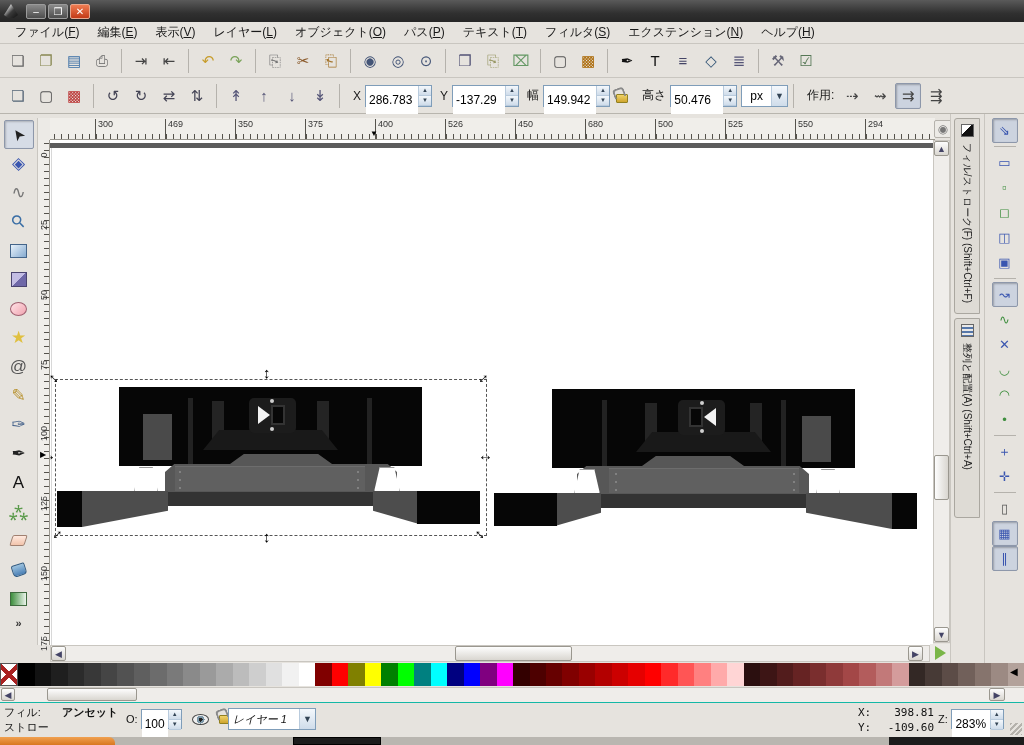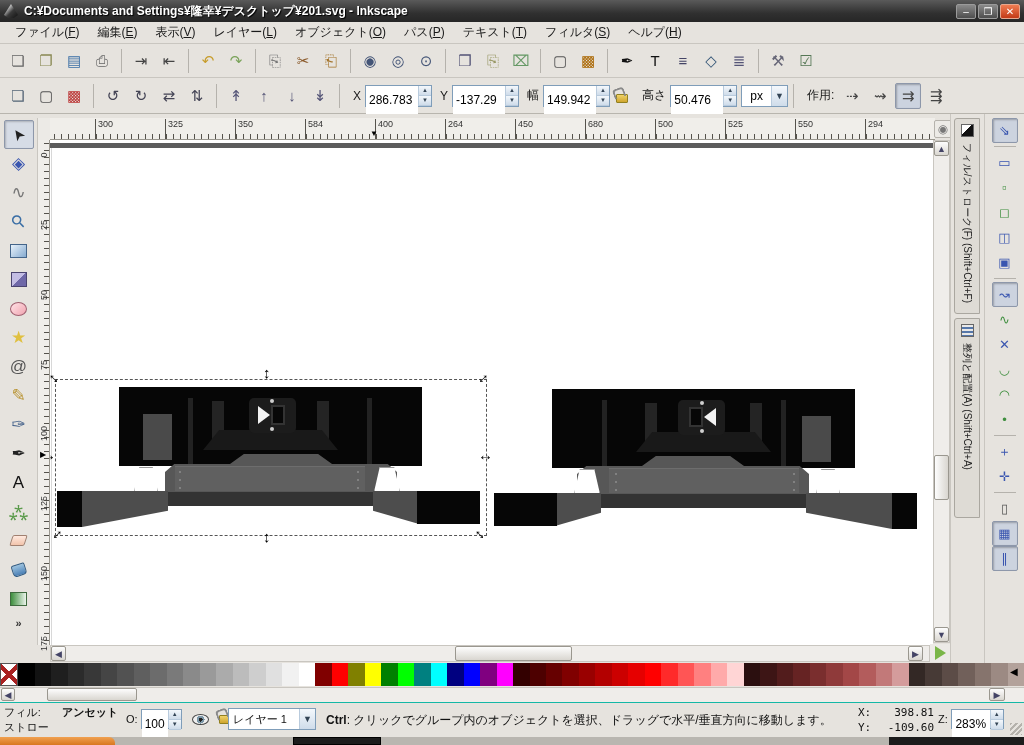--- a/index.html
+++ b/index.html
@@ -174,21 +174,21 @@
     border-top:1px solid #14b8a6; font-size:11px; color:#111; }
   #fs-block { position:absolute; left:4px; top:2px; line-height:15px; }
   .fs-row span.lbl { display:inline-block; width:58px; }
   .fs-row span.val { font-weight:bold; }
   #opacity-block { position:absolute; left:126px; top:6px; display:flex; align-items:center; }
   #opacity-block .spinbox input { width:26px; }
   .eye { position:relative; width:17px; height:11px; margin:0 4px 0 10px; border:1px solid #444; border-radius:50%;
     background:radial-gradient(circle at 50% 50%, #222 0 2px, #7d98a8 2px 4px, #eee 4px); }
   #layer-select { position:absolute; left:228px; top:5px; width:88px; height:22px; border:1px solid #7f9db9;
     background:#fff; display:flex; align-items:center; }
-  #layer-select .l-val { flex:1; font-size:11px; padding-left:4px; white-space:nowrap; overflow:hidden; }
+  #layer-select .l-val { flex:1; font-size:11px; padding-left:4px; white-space:nowrap; overflow:hidden;font-style:italic; }
   #layer-select .l-arrow { width:16px; height:100%; background:linear-gradient(#f4f8fc,#cfdcea);
     border-left:1px solid #b9cbdd; font-size:9px; color:#345; display:flex; align-items:center; justify-content:center; }
   #status-msg { position:absolute; left:326px; top:9px; width:525px; font-size:12px; white-space:nowrap; overflow:hidden; }
   #status-msg b { font-weight:bold; }
   #coords { position:absolute; left:858px; top:2px; width:76px; line-height:15px;
     font-family:"DejaVu Sans Mono", monospace; font-size:11px; }
   #coords div { display:flex; justify-content:space-between; }
   #zoom-block { position:absolute; left:938px; top:6px; display:flex; align-items:center; }
   #zoom-block .spinbox input { width:38px; text-align:center; }
   #grip { position:absolute; right:2px; bottom:2px; width:12px; height:12px;
@@ -200,35 +200,35 @@
   #tb-app { position:absolute; left:293px; top:0; width:88px; height:8px; background:#1c1c1c; border:1px solid #000; }
   #tb-right { position:absolute; left:889px; top:0; width:135px; height:8px; background:#1c1c1c; }
 </style>
 </head>
 <body>
 
 <div id="app">
 
   <div id="titlebar">
     <div id="app-icon"></div>
-    <div id="title-text">C:¥Documents and Settings¥隆幸¥デスクトップ¥201.svg - Inkscape</div>
     <div class="win-btn">–</div>
     <div class="win-btn">❐</div>
     <div class="win-btn close">✕</div>
   </div>
 
   <div id="menubar">
       <div class="menu-item">ファイル(<u>F</u>)</div>
       <div class="menu-item">編集(<u>E</u>)</div>
       <div class="menu-item">表示(<u>V</u>)</div>
       <div class="menu-item">レイヤー(<u>L</u>)</div>
       <div class="menu-item">オブジェクト(<u>O</u>)</div>
       <div class="menu-item">パス(<u>P</u>)</div>
       <div class="menu-item">テキスト(<u>T</u>)</div>
       <div class="menu-item">フィルタ(<u>S</u>)</div>
+      <div class="menu-item">エクステンション(<u>N</u>)</div>
       <div class="menu-item">ヘルプ(<u>H</u>)</div>
     </div>
 
   <div id="cmdbar">
       <span class="btn">
         <span style="color: rgb(102, 102, 102);">❏</span>
       </span>
       <span class="btn">
         <span style="color: rgb(138, 138, 85);">❐</span>
       </span>
@@ -404,25 +404,25 @@
         </span>
         <span class="btn">
           <span>⇶</span>
         </span>
       </span>
   </div>
 
   <div id="corner-box"></div>
   <div id="hruler">
       <span class="hr-label" style="left: 45px;">300</span>
-      <span class="hr-label" style="left: 115px;">325</span>
+      <span class="hr-label" style="left: 115px;">469</span>
       <span class="hr-label" style="left: 185px;">350</span>
-      <span class="hr-label" style="left: 255px;">584</span>
+      <span class="hr-label" style="left: 255px;">375</span>
       <span class="hr-label" style="left: 325px;">400</span>
-      <span class="hr-label" style="left: 395px;">264</span>
+      <span class="hr-label" style="left: 395px;">526</span>
       <span class="hr-label" style="left: 465px;">450</span>
       <span class="hr-label" style="left: 535px;">680</span>
       <span class="hr-label" style="left: 605px;">500</span>
       <span class="hr-label" style="left: 675px;">525</span>
       <span class="hr-label" style="left: 745px;">550</span>
       <span class="hr-label" style="left: 815px;">294</span>
       <span id="hruler-marker" style="left: 320px;">▼</span>
     </div>
   <div id="vruler">
       <span class="vr-label" style="top: 10px;">0</span>
@@ -730,21 +730,20 @@
             <span>▼</span>
           </span>
         </span>
       <span class="eye"></span>
       <span class="lock" style="margin-top:0;"></span>
     </div>
     <div id="layer-select">
       <span class="l-val">レイヤー 1</span>
       <span class="l-arrow">▼</span>
     </div>
-    <div id="status-msg"><b>Ctrl</b><span>: クリックでグループ内のオブジェクトを選択、ドラッグで水平/垂直方向に移動します。</span></div>
     <div id="coords">
       <div>
           <span>X:</span>
           <span>398.81</span>
         </div>
       <div>
           <span>Y:</span>
           <span>-109.60</span>
         </div>
     </div>

